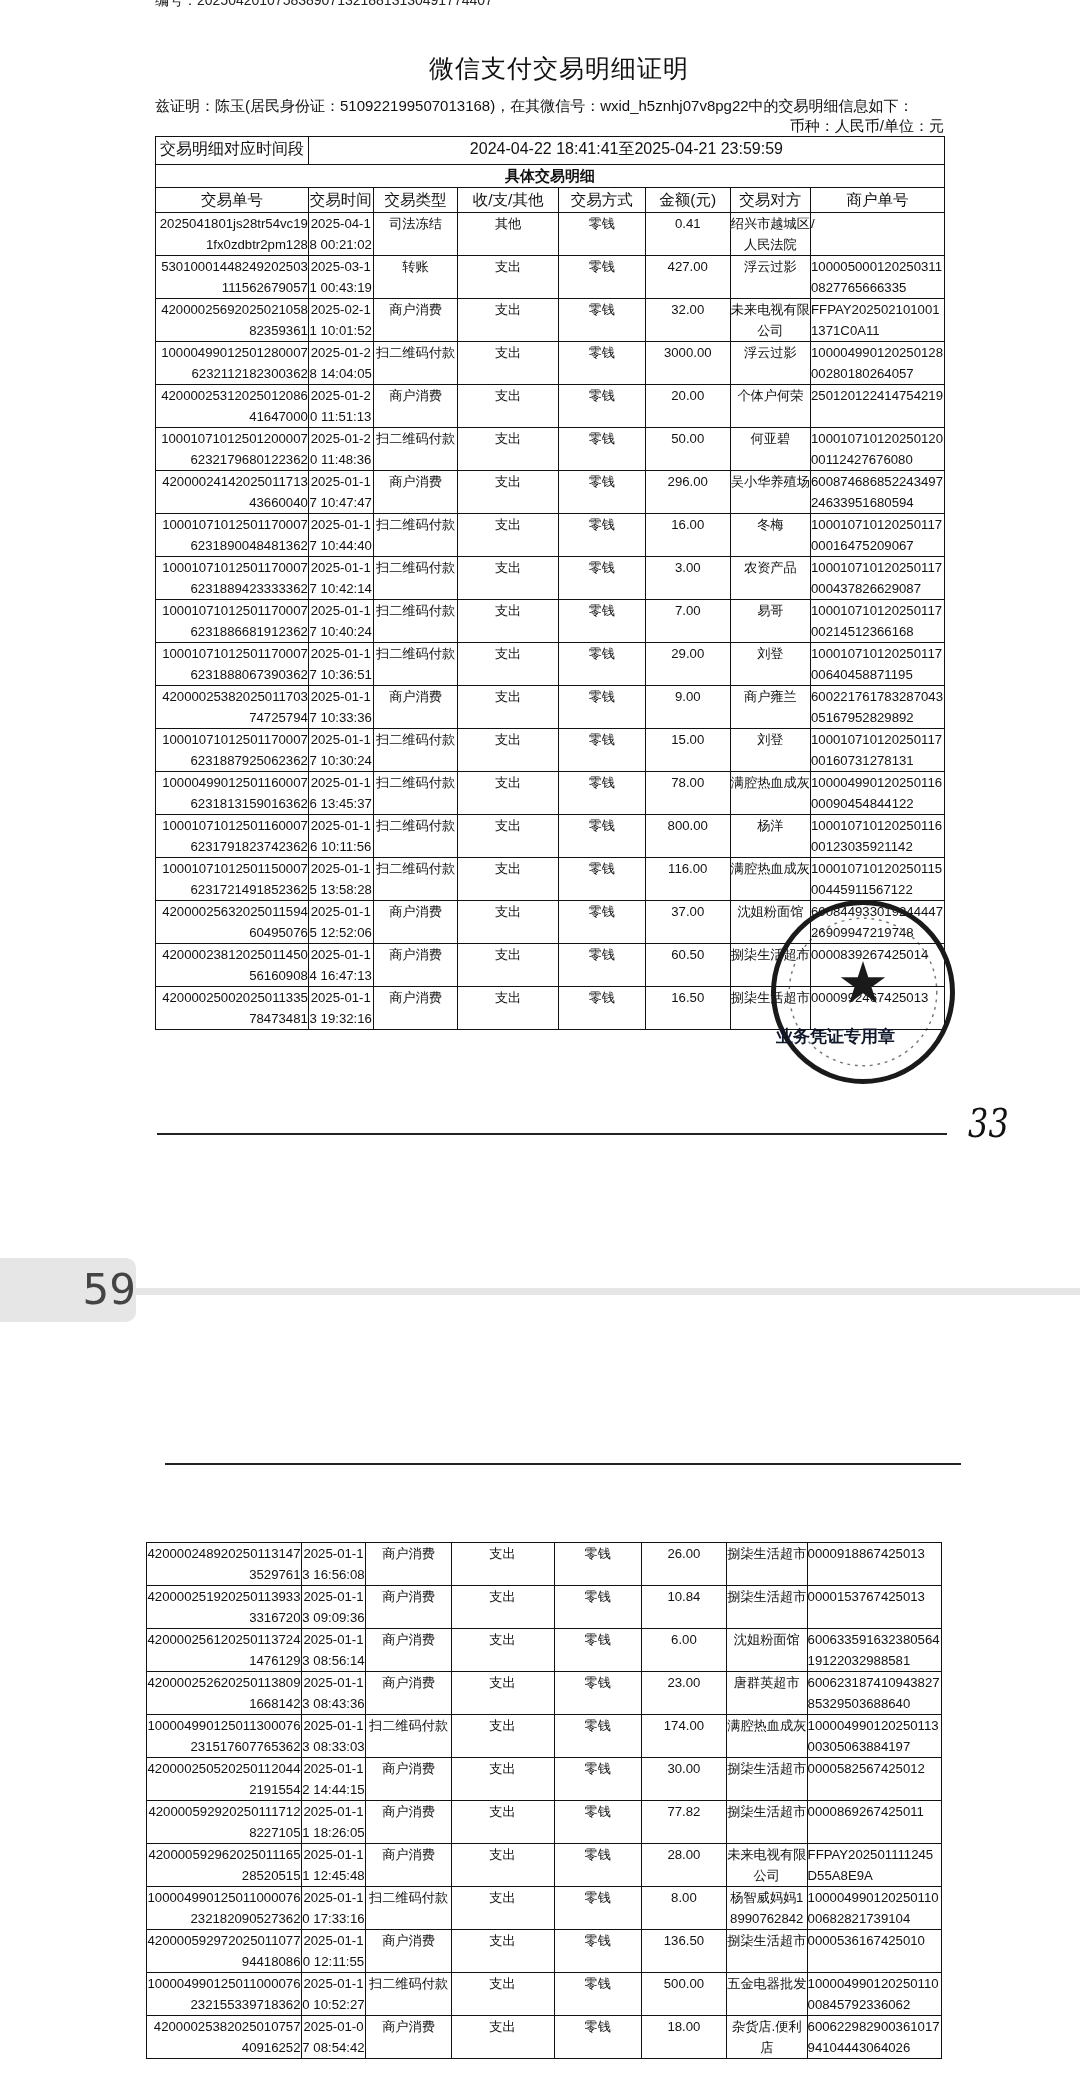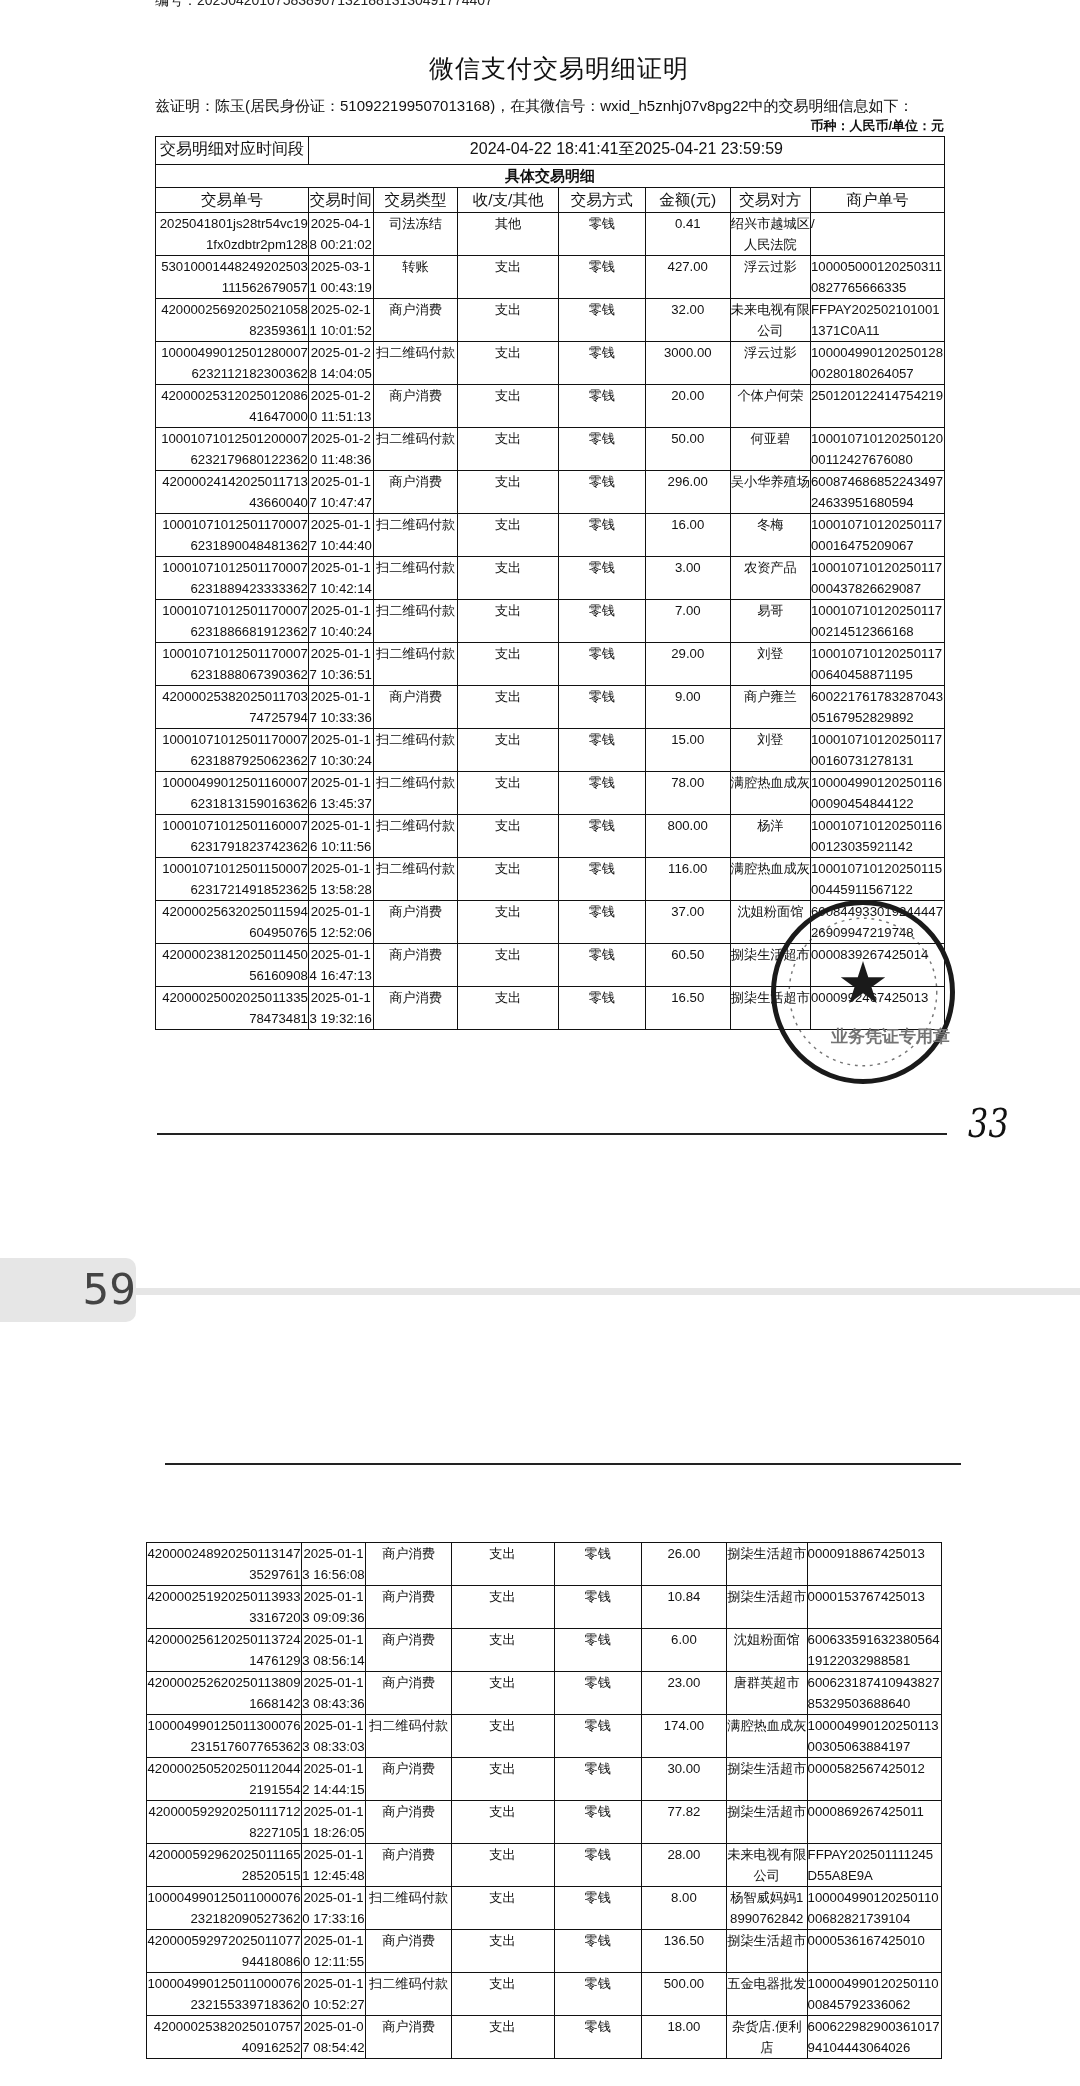--- a/index.html
+++ b/index.html
@@ -6,21 +6,21 @@
   html, body { width: 1080px; height: 2086px; background: #ffffff; overflow: hidden; }
   body { position: relative; font-family: "Liberation Sans", "DejaVu Sans", sans-serif; color: #111; }
 
   .page { position: absolute; left: 0; width: 1080px; background: #fff; margin-left: 19px; }
   #page1 { top: 0; height: 1250px; }
   #page2 { top: 1335px; height: 751px; }
 
   .doc-number { position: absolute; left: 136px; top: -8px; font-size: 14px; color: #222; white-space: nowrap; }
   .doc-title { position: absolute; left: 0; width: 1080px; top: 52px; text-align: center; font-size: 25px; font-weight: normal; letter-spacing: 1px; }
   .cert-line { position: absolute; left: 136px; top: 97px; font-size: 15px; white-space: nowrap; }
-  .currency-line { position: absolute; right: 155px; top: 117px; font-size: 13px; white-space: nowrap; font-weight: bold; }
+  .currency-line { position: absolute; right: 155px; top: 117px; font-size: 15px; white-space: nowrap; }
 
   table.tx { position: absolute; border-collapse: collapse; table-layout: fixed; font-size: 13.2px; line-height: 21px; }
   table.tx td, table.tx th { border: 1.6px solid #111; vertical-align: top; overflow: hidden; word-break: break-all; font-weight: normal; }
   #table1 { left: 136px; top: 136px; width: 790px; }
   #table2 { left: 146px; top: 1542px; width: 796px; }
 
   .period-label { text-align: center; font-size: 16px; line-height: 24px; }
   .period-value { text-align: center; font-size: 16px; line-height: 24px; }
   .section-title { text-align: center; font-weight: bold !important; font-size: 15px; line-height: 22px; }
   th.col-h { text-align: center; font-size: 15.5px; line-height: 24px; }
@@ -28,21 +28,21 @@
   td.c-id { text-align: right; padding-left: 0; }
   td.c-time { text-align: center; }
   td.c-type, td.c-dir, td.c-method, td.c-amt, td.c-party { text-align: center; }
   td.c-merch { text-align: left; }
 
   .footer-line { position: absolute; height: 2px; background: #222; }
   .handwrite { position: absolute; left: 944px; top: 1100px; font-family: "DejaVu Serif", serif; font-size: 40px; font-style: italic; color: #111; transform: scaleX(0.8); }
 
   .stamp { position: absolute; left: 752px; top: 900px; width: 184px; height: 184px; border: 5px solid #1a1a1a; border-radius: 50%; pointer-events: none; }
   .stamp-star { position: absolute; left: 0; width: 100%; top: 48px; text-align: center; font-size: 58px; line-height: 60px; color: #1a1a1a; }
-  .stamp-text { position: absolute; left: 0; width: 100%; top: 120px; text-align: right; font-size: 17px; font-weight: bold; color: #737373; }
+  .stamp-text { position: absolute; left: 0; width: 100%; top: 120px; text-align: left; font-size: 17px; font-weight: bold; color: #0f172a; }
   .stamp-arc { position: absolute; left: 0; top: 0; width: 100%; height: 100%; }
 
   .page-bar { position: absolute; left: 0; top: 1288px; width: 1080px; height: 7px; background: #e6e6e6; }
   .page-badge { position: absolute; left: 0; top: 1258px; width: 136px; height: 64px; background: #e6e6e6; border-radius: 0 10px 10px 0; text-align: right; font-size: 42px; line-height: 64px; color: #444; font-family: "DejaVu Sans", sans-serif; }
 </style>
 </head>
 <body>
 
 <div class="page" id="page1">
   <div class="doc-number">编号：20250420107583890713218813130491774407</div>

